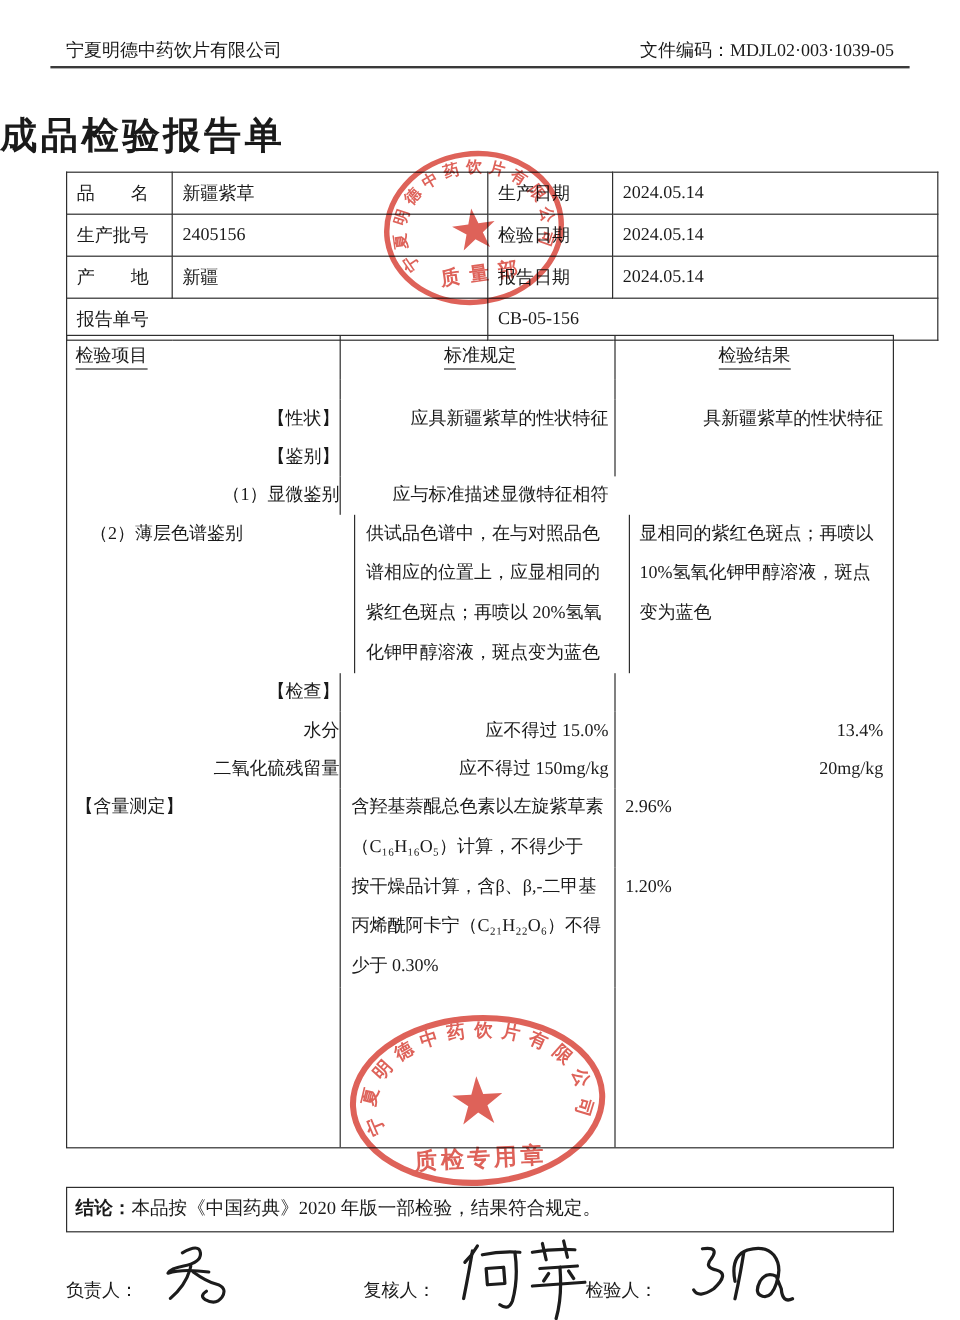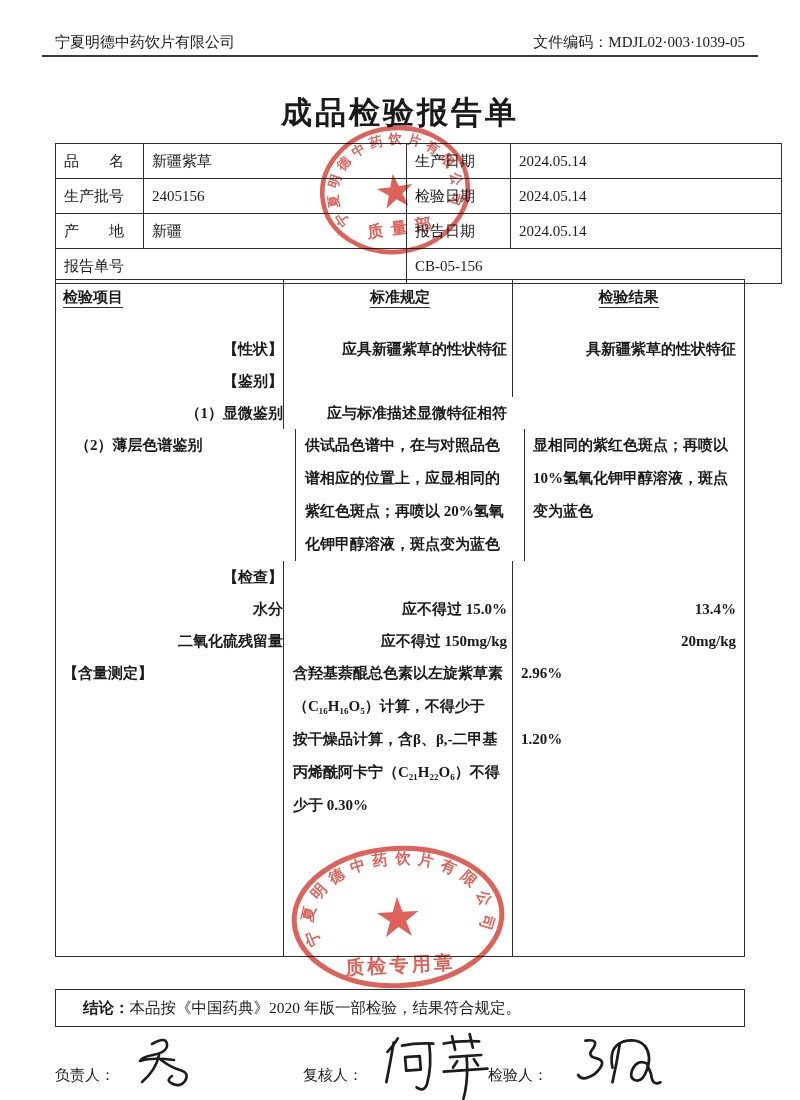--- a/index.html
+++ b/index.html
@@ -4,47 +4,47 @@
 <style>
   html,body{margin:0;padding:0;background:#ffffff;}
   .page{
     position:relative;width:800px;height:1100px;background:#ffffff;overflow:hidden;
     font-family:"Liberation Serif","DejaVu Serif",serif;color:#1a1a1a;
   }
   
   .doc-header{position:absolute;left:55px;right:55px;top:33px;display:flex;justify-content:space-between;font-size:15px;}
   .header-rule{position:absolute;left:42px;right:42px;top:55px;border-top:2.5px solid #3a3a3a;}
   
-  .doc-title{position:absolute;left:0;right:0;top:92px;text-align:center;
+  .doc-title{position:absolute;left:0;right:0;top:92px;
     font-family:"Liberation Sans","DejaVu Sans",sans-serif;font-size:31px;font-weight:700;letter-spacing:3px;}
   
   .info-table{position:absolute;left:55px;top:143px;border-collapse:collapse;table-layout:fixed;}
   .info-table td{border:1.6px solid #2e2e2e;height:34px;font-size:15px;padding:0 0 0 8px;white-space:nowrap;overflow:hidden;}
   .w1{width:79px;} .w2{width:254px;} .w3{width:95px;} .w4{width:262px;}
   .date-val{padding-left:12px;}
   
-  .result-table{position:absolute;left:55px;top:279px;width:690px;border:1.8px solid #2e2e2e;box-sizing:border-box;background:transparent;font-weight:bold;}
+  .result-table{position:absolute;left:55px;top:279px;width:690px;border:1.8px solid #2e2e2e;box-sizing:border-box;background:transparent;}
   .rt-row{display:grid;grid-template-columns:227px 229px 230px;}
   .rt-row > div{box-sizing:border-box;font-size:15px;line-height:33px;overflow:hidden;}
   .c1{padding-left:7px;}
   .c2{border-left:1.6px solid #2e2e2e;padding:0 5px 0 9px;}
   .c3{border-left:1.6px solid #2e2e2e;padding:0 6px 0 8px;}
   .rh-head > div{height:36px;line-height:34px;}
   .rh-head .c2,.rh-head .c3{text-align:center;}
   .hdr-u{border-bottom:1px solid #2e2e2e;padding-bottom:2px;}
   .r-pad > div{height:17px;}
   .r-s > div{height:32px;text-align:right;}
   .r-tlc > div{height:132px;margin-left:12px;}
   .r-a1 > div{height:66px;}
   .r-a2 > div{height:100px;}
   .r-stamp > div{height:133px;}
   
   .conclusion{position:absolute;left:55px;top:989px;width:690px;height:38px;border:1.8px solid #2e2e2e;
     box-sizing:border-box;line-height:35px;font-size:15.5px;padding-left:7px;white-space:nowrap;}
-  .conclusion .lbl{font-weight:700;margin-left:20px;}
+  .conclusion .lbl{font-weight:700;}
   
   .sig-area{position:absolute;left:55px;top:1030px;width:700px;height:70px;}
   .sig-label{position:absolute;top:4px;font-size:15px;margin-top:32px;}
   .sig-svg{position:absolute;}
   .sig-svg path{fill:none;stroke:#1c1c1c;stroke-width:2.6;stroke-linecap:round;stroke-linejoin:round;}
   
   .stamp{position:absolute;opacity:.85;mix-blend-mode:multiply;pointer-events:none;}
   .stamp-qd{left:316px;top:122px;width:158px;height:136px;transform:rotate(-8deg);}
   .stamp-qc{left:287px;top:842px;width:222px;height:150px;transform:rotate(-3deg);}
   .stamp svg{width:100%;height:100%;}

